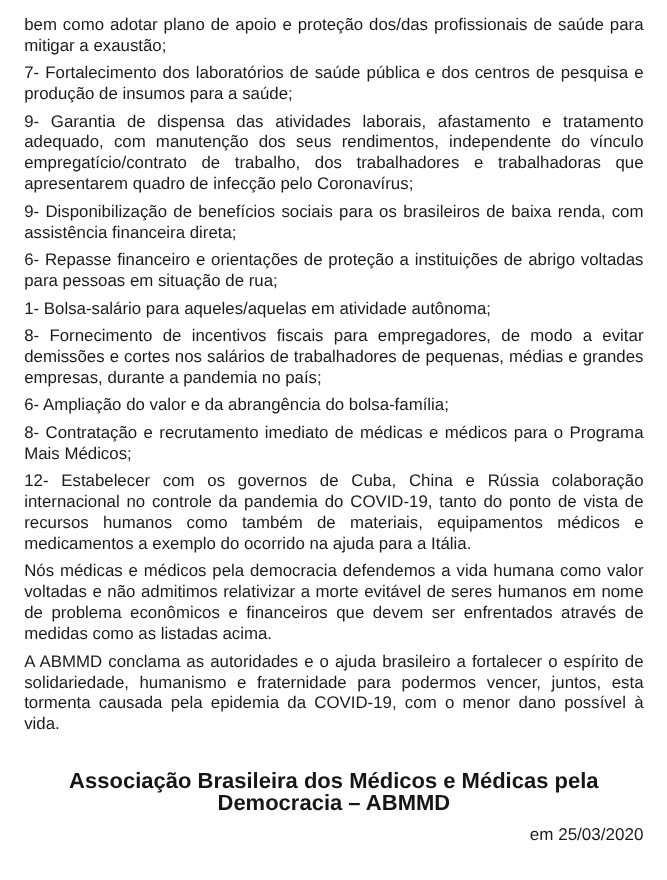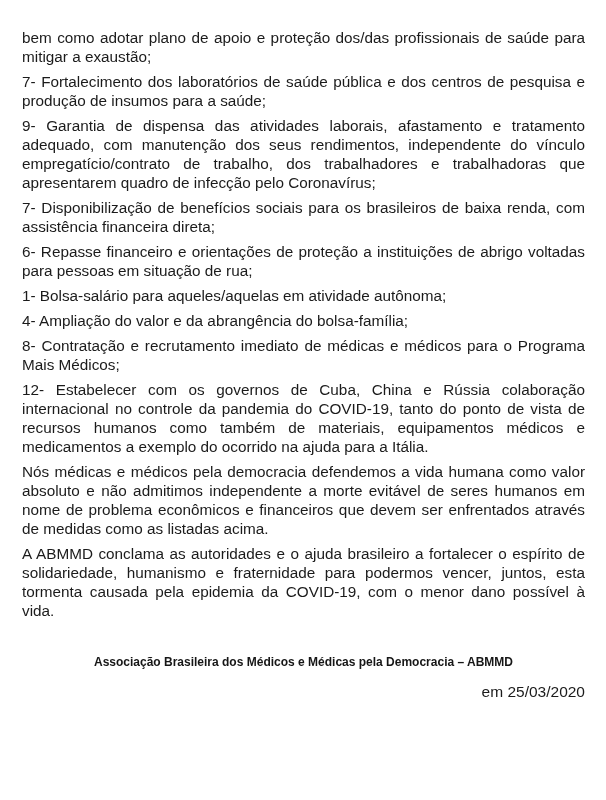--- a/index.html
+++ b/index.html
@@ -9,64 +9,65 @@
   }
   body {
     width: 606px;
     height: 800px;
     overflow: hidden;
   }
   .page {
     box-sizing: border-box;
     width: 606px;
     height: 800px;
-    padding: 28px 21px 0 22px;
+    padding: 13px 21px 0 22px;
     background: #ffffff;
     font-family: "Liberation Sans", sans-serif;
     color: #1b1b1b;
   }
   .body-paragraph {
     margin: 0 0 6px 0;
     font-size: 15.3px;
     line-height: 19px;
     text-align: justify;
     color: #1b1b1b;
   }
   .footer-block {
     margin-top: 32px;
   }
   .signature-line {
     margin: 0;
-    font-size: 12px;
+    font-size: 20px;
     font-weight: bold;
     line-height: 20px;
     text-align: center;
     color: #161616;
   }
   .date-line {
     margin: 10px 0 0 0;
     font-size: 15.5px;
     line-height: 19px;
     text-align: right;
     color: #1b1b1b;
   }
 </style>
 </head>
 <body>
 
 <div class="page">
   <p class="body-paragraph">bem como adotar plano de apoio e proteção dos/das profissionais de saúde para mitigar a exaustão;</p>
   <p class="body-paragraph">7- Fortalecimento dos laboratórios de saúde pública e dos centros de pesquisa e produção de insumos para a saúde;</p>
   <p class="body-paragraph">9- Garantia de dispensa das atividades laborais, afastamento e tratamento adequado, com manutenção dos seus rendimentos, independente do vínculo empregatício/contrato de trabalho, dos trabalhadores e trabalhadoras que apresentarem quadro de infecção pelo Coronavírus;</p>
-  <p class="body-paragraph">7- Disponibilização de benefícios sociais para os brasileiros de baixa renda, com assistência financeira direta;</p>
+  <p class="body-paragraph">9- Disponibilização de benefícios sociais para os brasileiros de baixa renda, com assistência financeira direta;</p>
   <p class="body-paragraph">6- Repasse financeiro e orientações de proteção a instituições de abrigo voltadas para pessoas em situação de rua;</p>
   <p class="body-paragraph">1- Bolsa-salário para aqueles/aquelas em atividade autônoma;</p>
-  <p class="body-paragraph">4- Ampliação do valor e da abrangência do bolsa-família;</p>
+  <p class="body-paragraph">8- Fornecimento de incentivos fiscais para empregadores, de modo a evitar demissões e cortes nos salários de trabalhadores de pequenas, médias e grandes empresas, durante a pandemia no país;</p>
+  <p class="body-paragraph">6- Ampliação do valor e da abrangência do bolsa-família;</p>
   <p class="body-paragraph">8- Contratação e recrutamento imediato de médicas e médicos para o Programa Mais Médicos;</p>
   <p class="body-paragraph">12- Estabelecer com os governos de Cuba, China e Rússia colaboração internacional no controle da pandemia do COVID-19, tanto do ponto de vista de recursos humanos como também de materiais, equipamentos médicos e medicamentos a exemplo do ocorrido na ajuda para a Itália.</p>
-  <p class="body-paragraph">Nós médicas e médicos pela democracia defendemos a vida humana como valor absoluto e não admitimos independente a morte evitável de seres humanos em nome de problema econômicos e financeiros que devem ser enfrentados através de medidas como as listadas acima.</p>
+  <p class="body-paragraph">Nós médicas e médicos pela democracia defendemos a vida humana como valor voltadas e não admitimos relativizar a morte evitável de seres humanos em nome de problema econômicos e financeiros que devem ser enfrentados através de medidas como as listadas acima.</p>
   <p class="body-paragraph">A ABMMD conclama as autoridades e o ajuda brasileiro a fortalecer o espírito de solidariedade, humanismo e fraternidade para podermos vencer, juntos, esta tormenta causada pela epidemia da COVID-19, com o menor dano possível à vida.</p>
 
   <div class="footer-block">
     <p class="signature-line">Associação Brasileira dos Médicos e Médicas pela Democracia – ABMMD</p>
     <p class="date-line">em 25/03/2020</p>
   </div>
 </div>
 
 </body></html>

